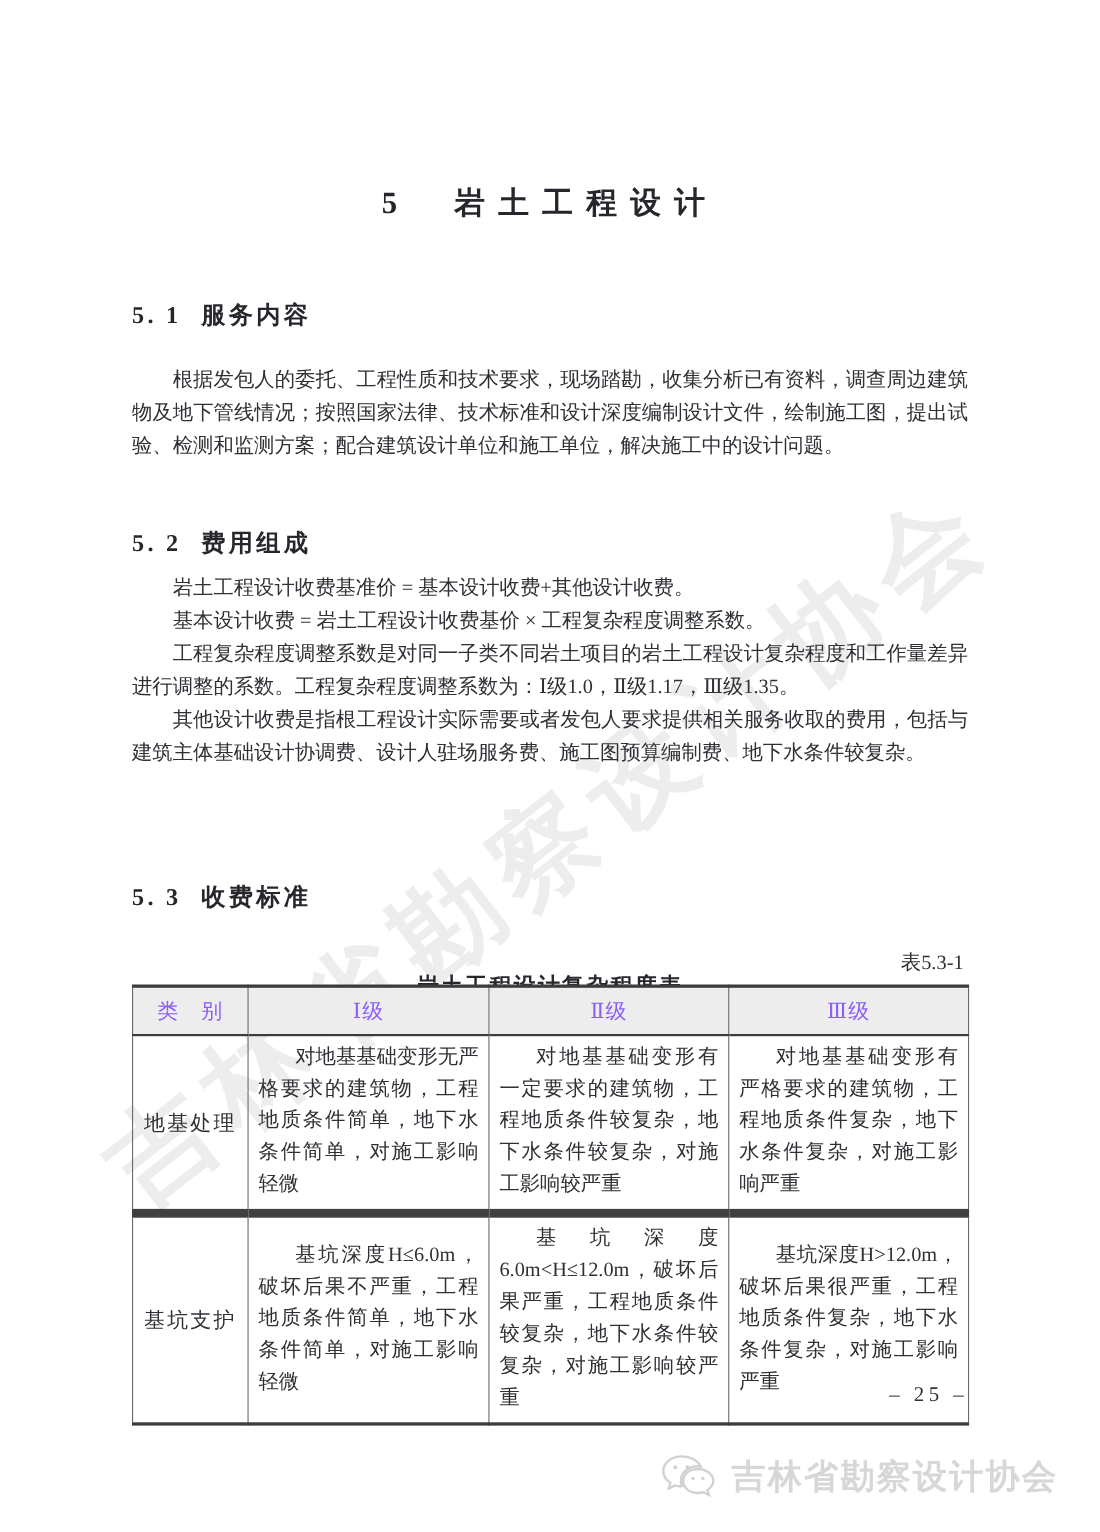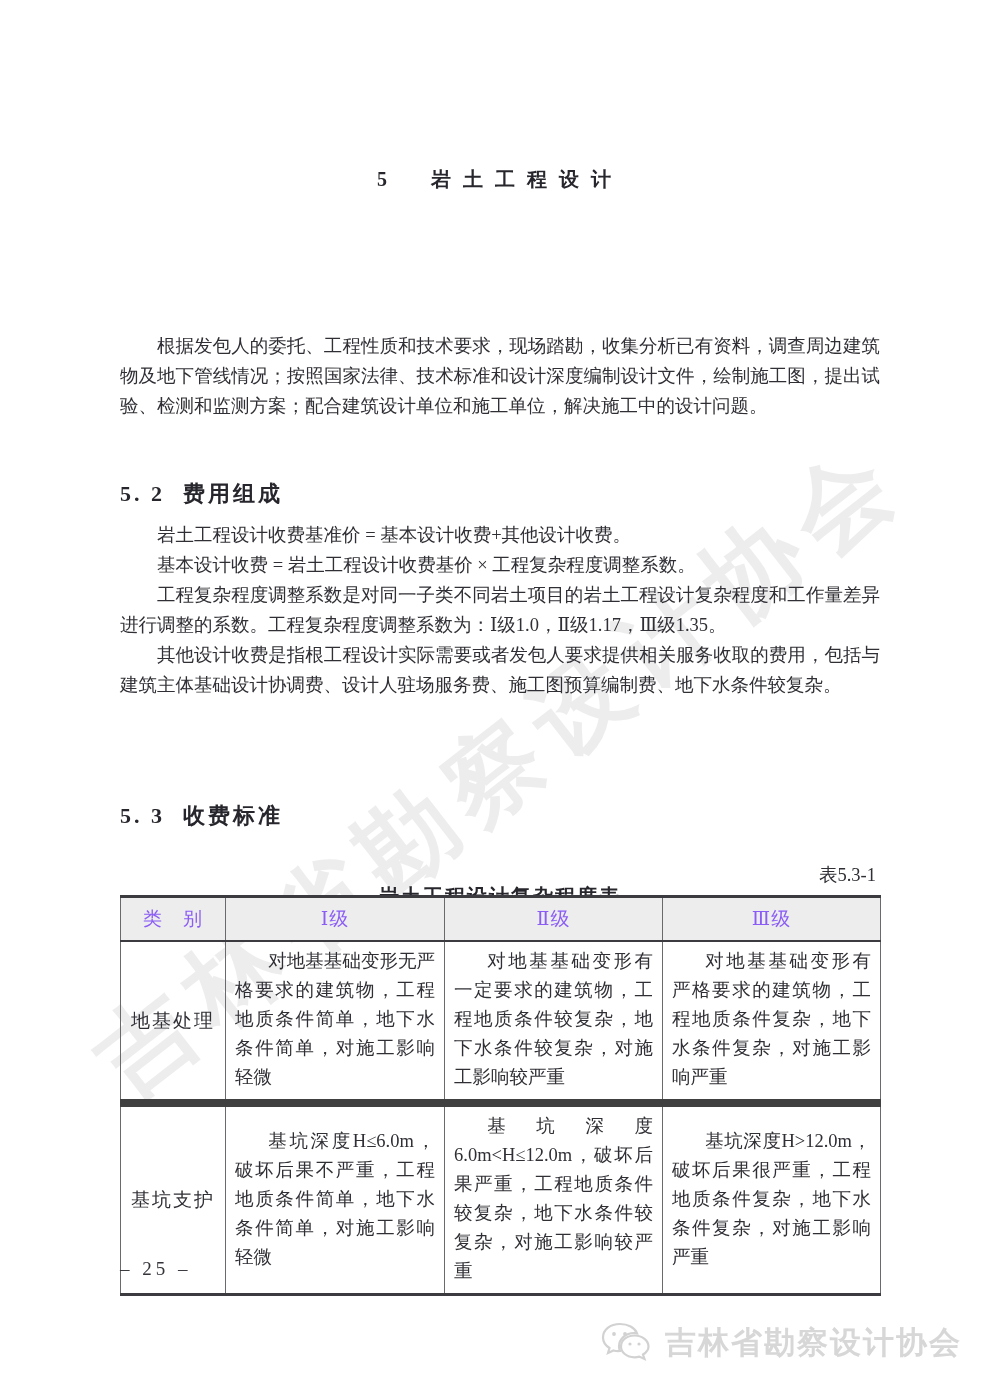--- a/index.html
+++ b/index.html
@@ -11,21 +11,21 @@
   
   .watermark{
     position:absolute;left:500px;top:770px;
     transform:translate(-50%,-50%) rotate(-38deg);
     white-space:nowrap;font-size:96px;letter-spacing:14px;
     color:rgba(140,140,150,0.16);font-weight:bold;z-index:0;pointer-events:none;
   }
   .z{position:absolute;z-index:1;}
   .doc-title{
     left:0;right:0;top:166px;margin:0;text-align:center;
-    font-size:20px;font-weight:bold;letter-spacing:12px;color:#26262c;font-family:Liberation Serif, serif;
+    font-size:28px;font-weight:bold;letter-spacing:12px;color:#26262c;font-family:Liberation Serif, serif;
   }
   .sec-head{
     left:120px;width:760px;display:flex;align-items:baseline;
     font-weight:bold;font-size:22px;color:#26262c;
   }
   .sec-num{letter-spacing:3px;margin-right:18px;}
   .sec-txt{letter-spacing:3px;}
   .body-block{left:120px;width:760px;}
   .body-block p{
     margin:0;font-size:18.5px;line-height:30px;text-align:justify;
@@ -54,41 +54,45 @@
   td.cat{
     text-align:center;font-size:19px;letter-spacing:2px;width:105px;color:#2f2f35;border-radius:15px;
   }
   td.desc{
     font-size:18.5px;line-height:29px;text-align:justify;text-indent:1.8em;
     padding:5px 9px 7px 9px;vertical-align:top;color:#2f2f35;
   }
   tr.trow1 td{height:140px;}
   tr.trow2 td{height:152px;}
   .page-number{
-    left:120px;width:760px;font-size:19px;letter-spacing:4px;
+    left:120px;width:760px;text-align:right;font-size:19px;letter-spacing:4px;
     color:#33333a;
   }
   .footer-logo{
     position:absolute;right:38px;top:1320px;display:flex;align-items:center;gap:8px;z-index:1;
   }
   .footer-brand{
     font-family:"Liberation Sans","DejaVu Sans",sans-serif;
     font-size:31px;letter-spacing:2px;color:#d7d7d7;font-weight:bold;
   }
   .wechat-icon{display:block;}
 </style>
 </head>
 <body>
 
 <div class="page">
 
   <div class="watermark">吉林省勘察设计协会</div>
 
   <h1 class="doc-title z">5　岩土工程设计</h1>
 
+  <div class="sec-head z" style="top:272px">
+    <span class="sec-num">5. 1</span>
+    <span class="sec-txt">服务内容</span>
+  </div>
   <div class="body-block z" style="top:331px">
     <p>根据发包人的委托、工程性质和技术要求，现场踏勘，收集分析已有资料，调查周边建筑物及地下管线情况；按照国家法律、技术标准和设计深度编制设计文件，绘制施工图，提出试验、检测和监测方案；配合建筑设计单位和施工单位，解决施工中的设计问题。</p>
   </div>
 
   <div class="sec-head z" style="top:479px">
     <span class="sec-num">5. 2</span>
     <span class="sec-txt">费用组成</span>
   </div>
   <div class="body-block z" style="top:520px">
     <p>岩土工程设计收费基准价 = 基本设计收费+其他设计收费。</p>

